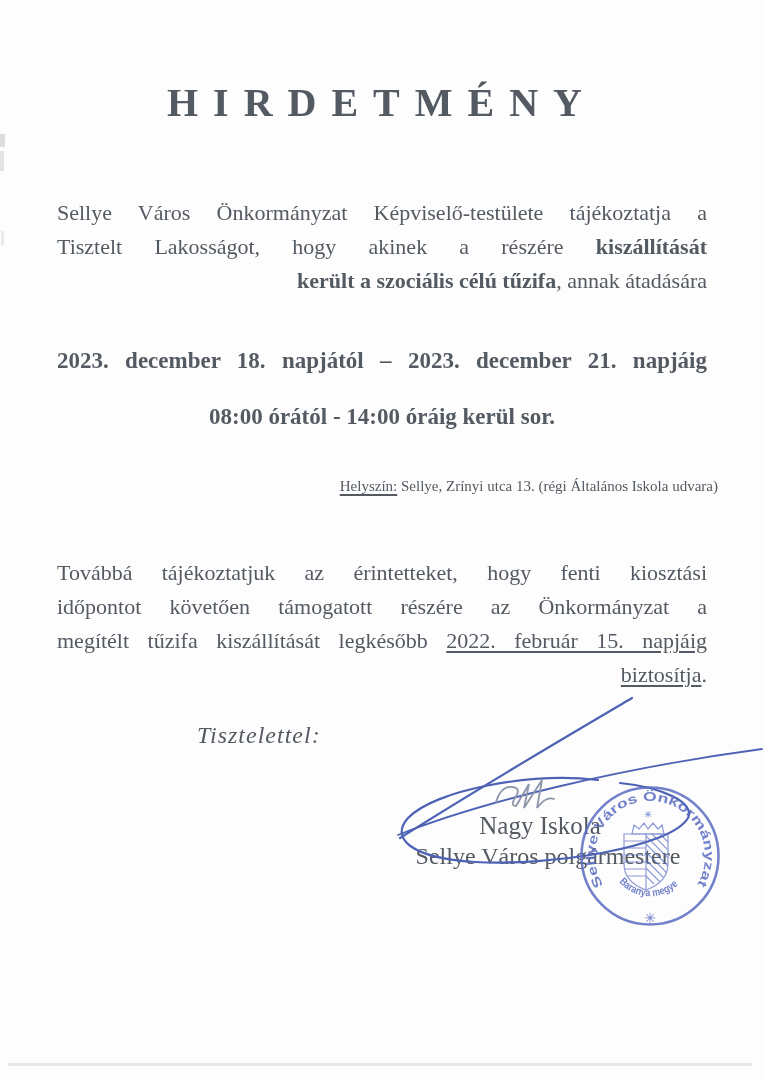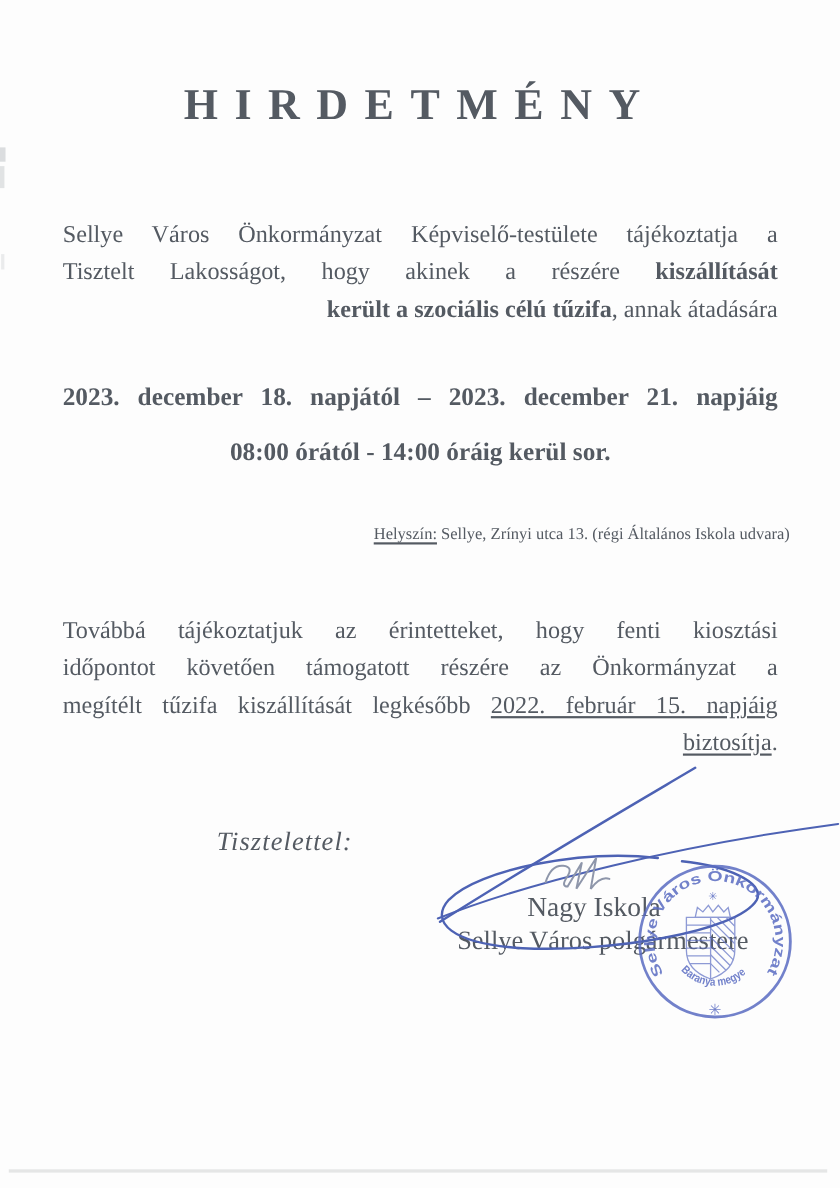--- a/index.html
+++ b/index.html
@@ -3,36 +3,36 @@
 <meta charset="utf-8">
 <style>
   html,body { margin:0; padding:0; background:#888; }
   .page {
     position:relative; width:764px; height:1080px; margin:0 auto;
     background:var(--page-bg,#fdfdfd); overflow:hidden;
     font-family:"Liberation Serif","DejaVu Serif",serif;
     color:var(--ink,#545a62);
   }
   .title {
-    position:absolute; top:68px; left:0; right:0; margin:4px;
+    position:absolute; top:68px; left:0; right:0; margin:12px;
     text-align:center; font-size:40px; line-height:46px; font-weight:600;
     letter-spacing:15px; color:var(--ink,#545a62);
   }
   .col { position:absolute; left:57px; width:650px; font-size:22px; line-height:34px; }
   .jline { text-align:justify; text-align-last:justify; white-space:nowrap; }
   .line  { text-align:right; white-space:nowrap;margin-left:11px; }
   .bold  { font-weight:bold; }
   .ul    { text-decoration:underline; text-underline-offset:3px; text-decoration-thickness:1.5px; }
   .intro    { top:196px; }
   .schedule { top:346px; font-size:23px; font-weight:bold; line-height:30px; }
-  .schedule .time { margin-top:20px; text-align:right; text-align-last:center; }
+  .schedule .time { margin-top:26px; text-align:right; text-align-last:center; }
   .location { top:470px; font-size:15px; line-height:32px; }
   .delivery { top:556px; }
   .closing  {
-    position:absolute; left:197px; top:753px; font-size:24px;
+    position:absolute; left:197px; top:722px; font-size:24px;
     font-style:italic; letter-spacing:1px;
   }
   .sig-name { position:absolute; left:420px; top:812px; width:240px; text-align:center; font-size:25px; line-height:28px; }
   .sig-role { position:absolute; left:388px; top:842px; width:320px; text-align:center; font-size:24px; line-height:28px; }
   .signature { position:absolute; left:380px; top:690px; width:384px; height:200px; }
   .sig-stroke   { fill:none; stroke:var(--signature-blue,#4d62b4); stroke-linecap:round; }
   .sig-squiggle { fill:none; stroke:var(--squiggle-gray,#8e96aa); stroke-width:1.8; stroke-linecap:round; }
   .stamp { position:absolute; left:578px; top:784px; width:144px; height:144px; opacity:.85; }
   .stamp .st    { fill:none; stroke:var(--stamp-blue,#5a6cc2); stroke-width:2.6; }
   .stamp .guide { fill:none; stroke:none; }

